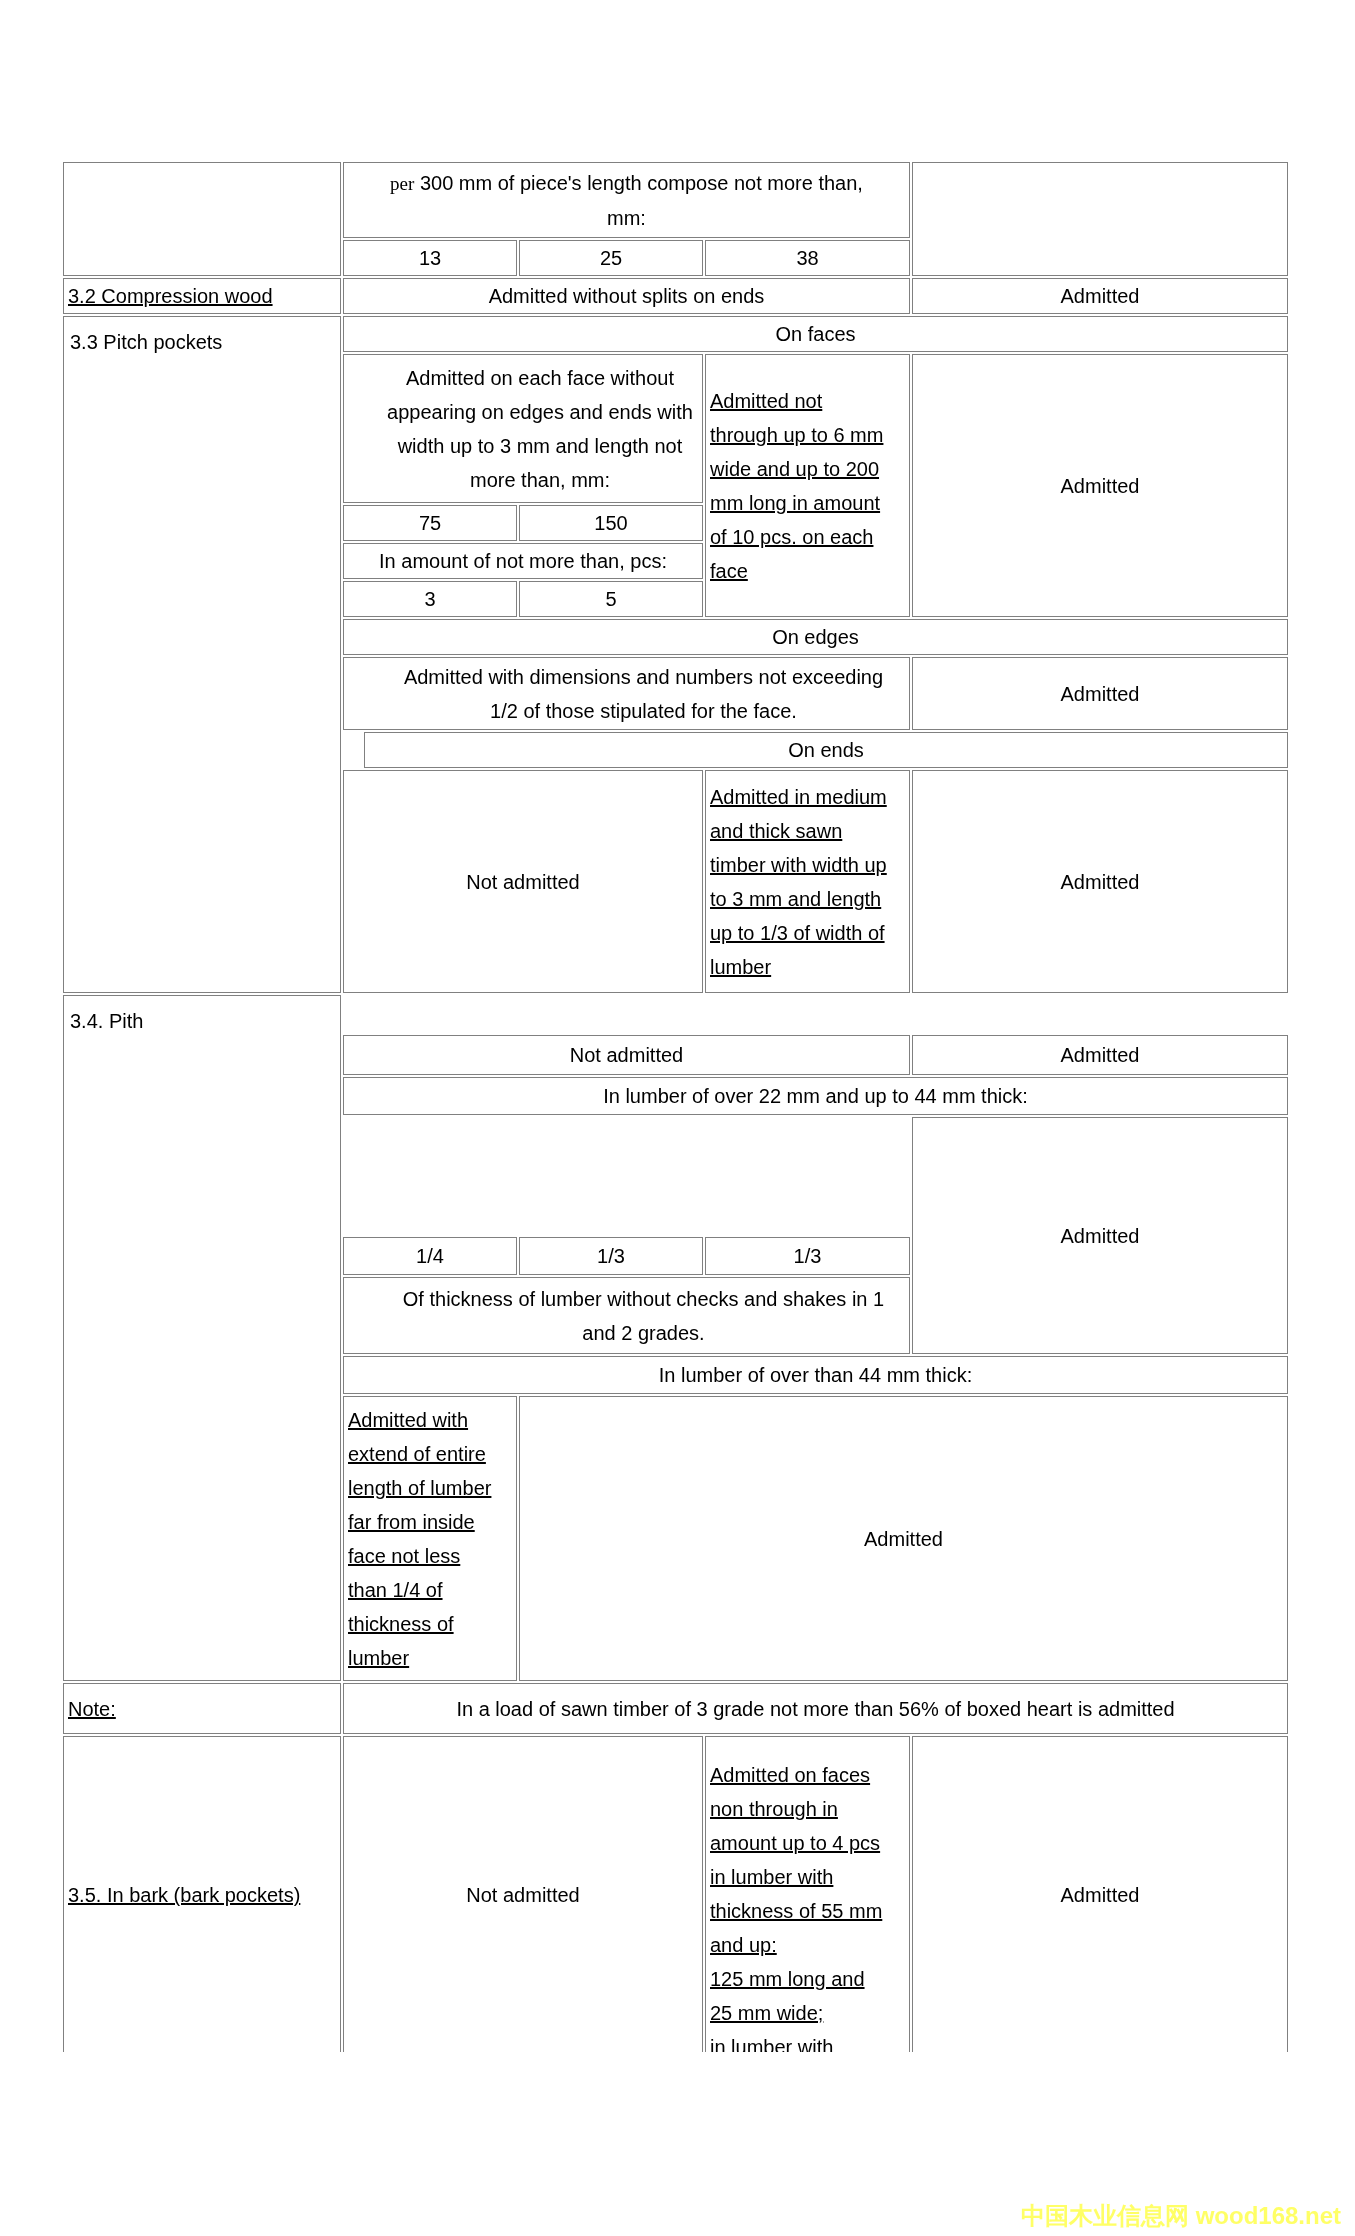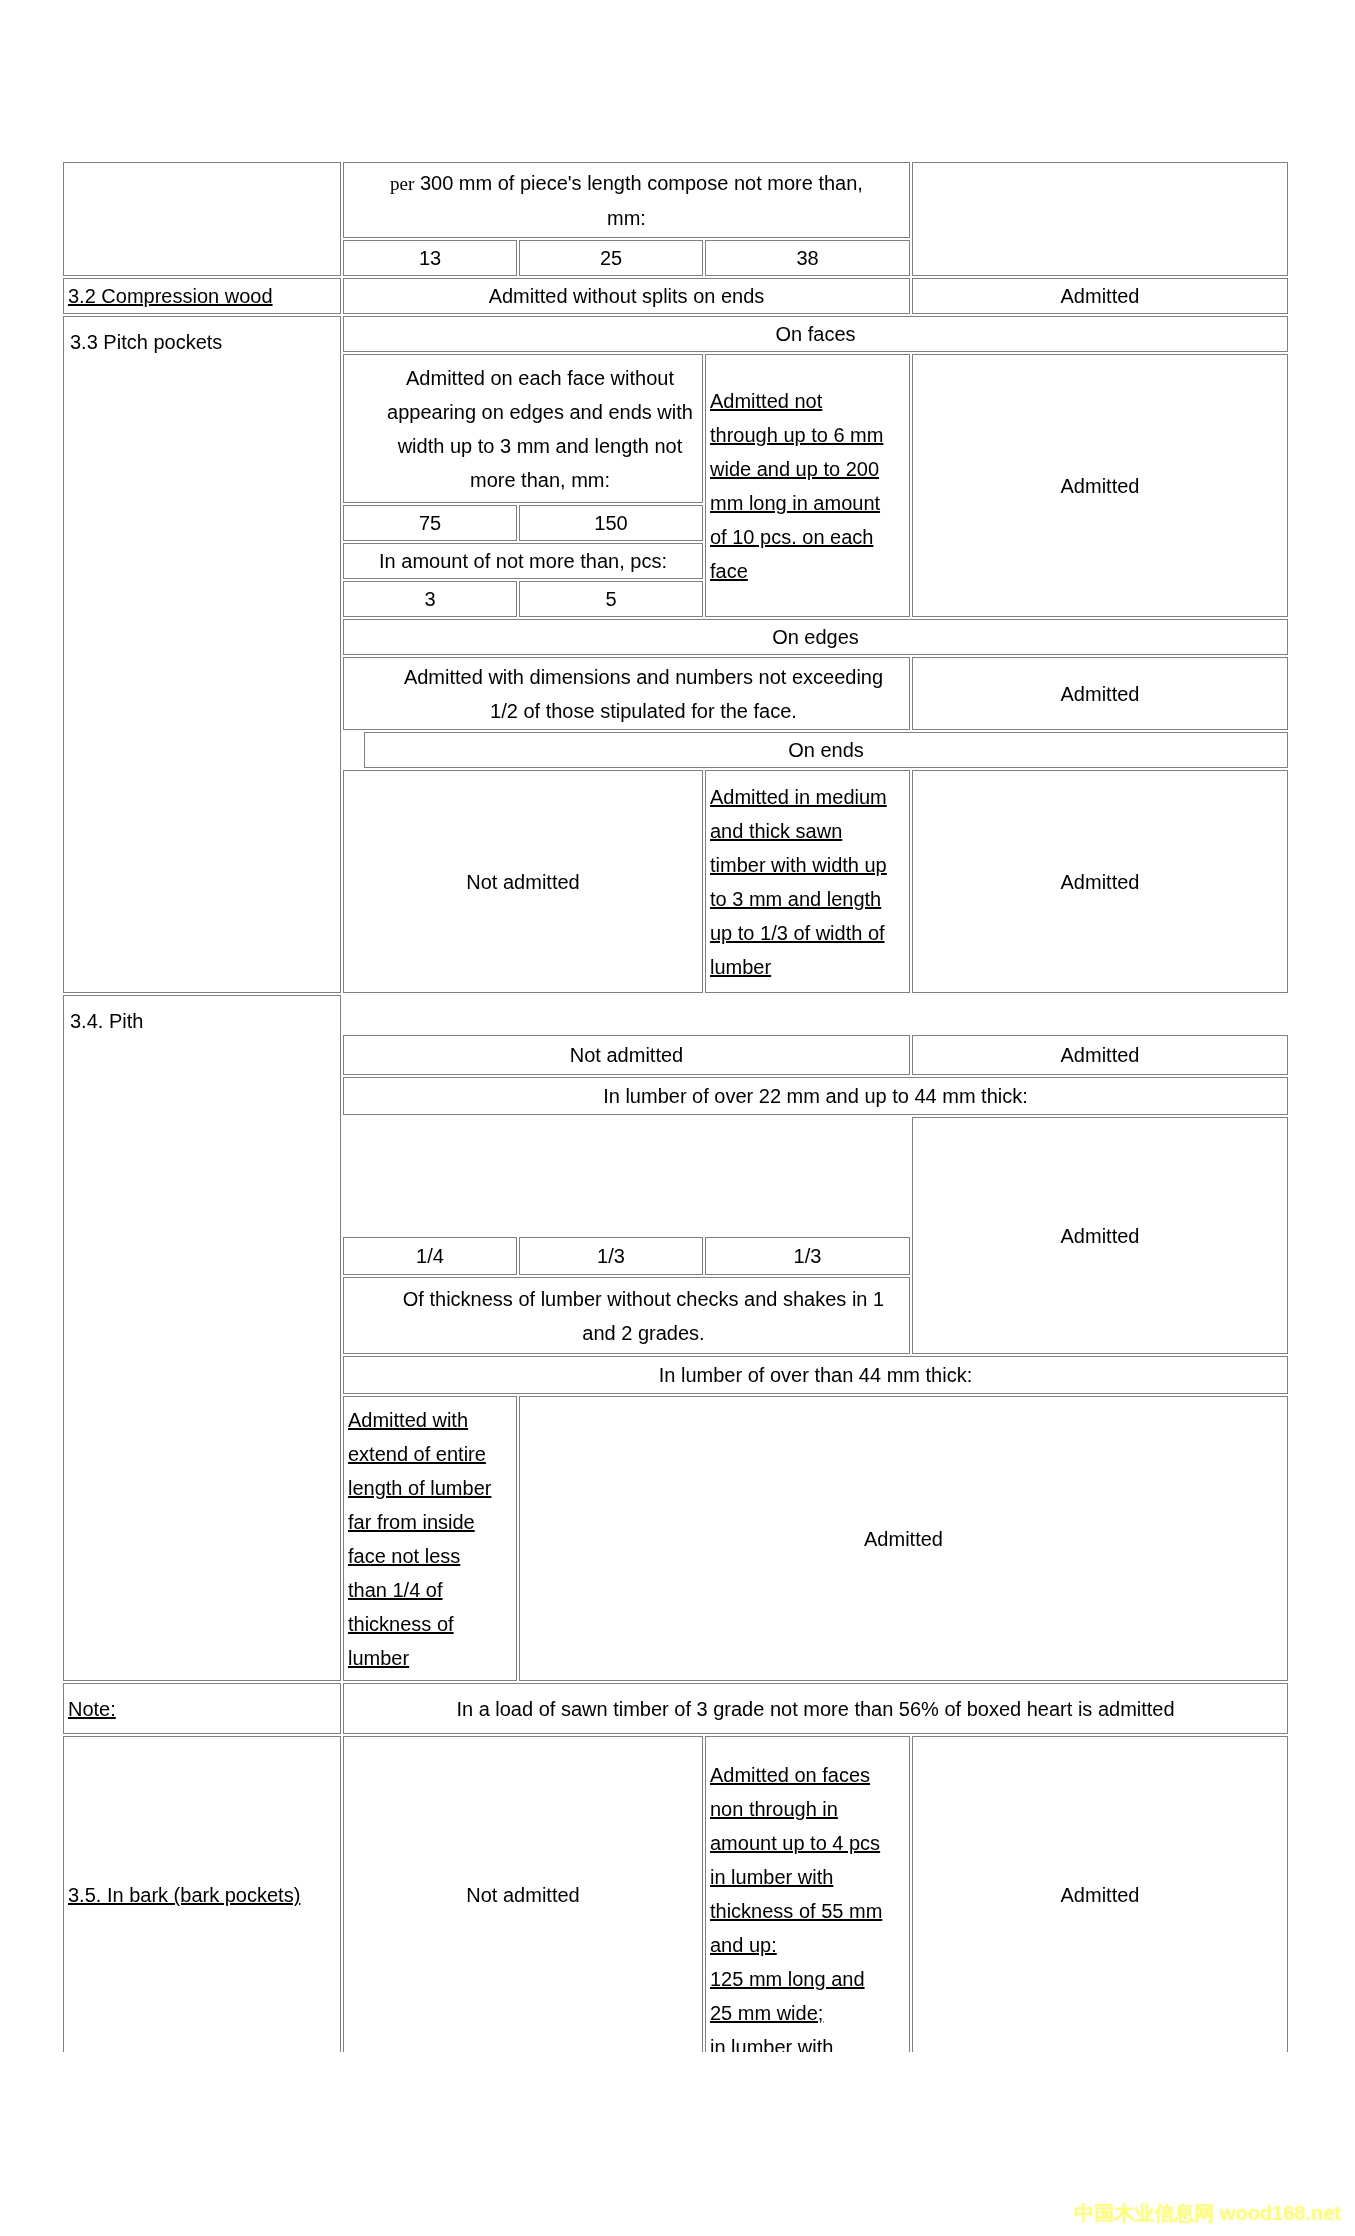--- a/index.html
+++ b/index.html
@@ -57,21 +57,21 @@
     padding: 8px 6px;
   }
   .serif {
     font-family: "Liberation Serif", serif;
     font-size: 19px;
   }
   .watermark {
     position: absolute;
     top: 2200px;
     right: 14px;
-    font-size: 20px;
+    font-size: 24px;
     font-weight: bold;
     color: #ffff66;
     white-space: nowrap;
   }
 </style>
 </head>
 <body>
 
 <div class="table-clip">
   <div class="grid">

